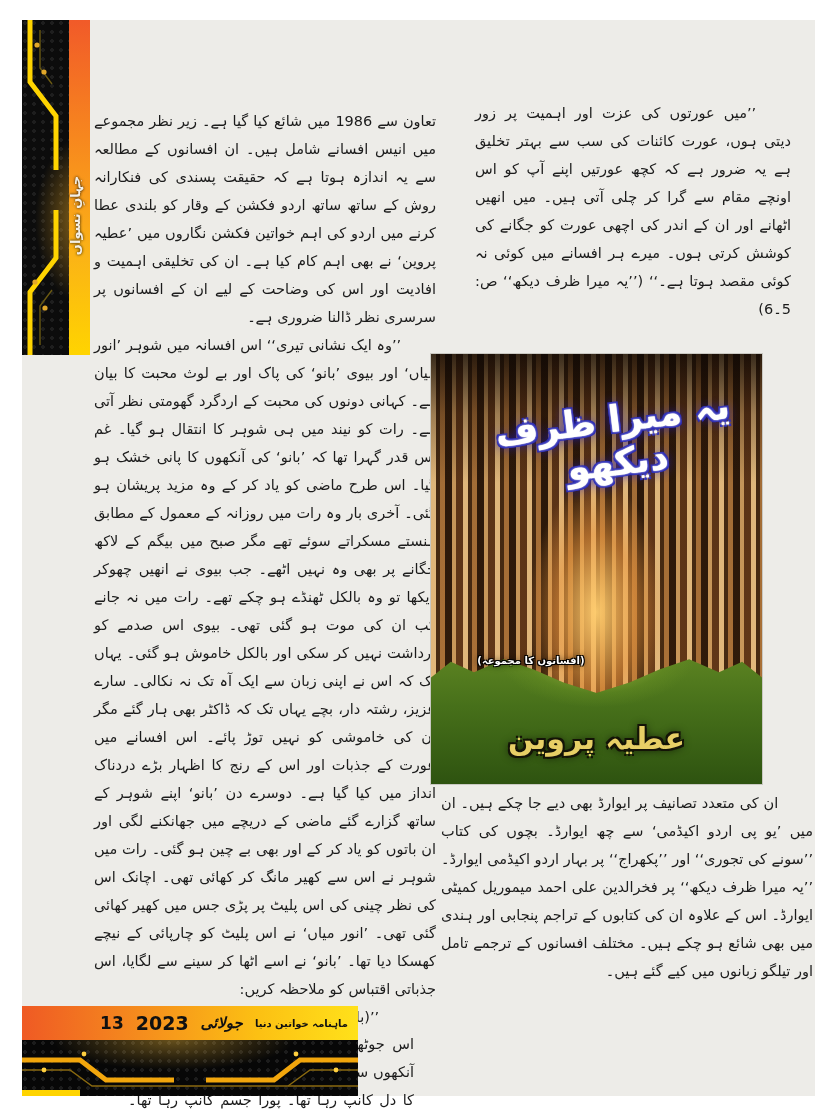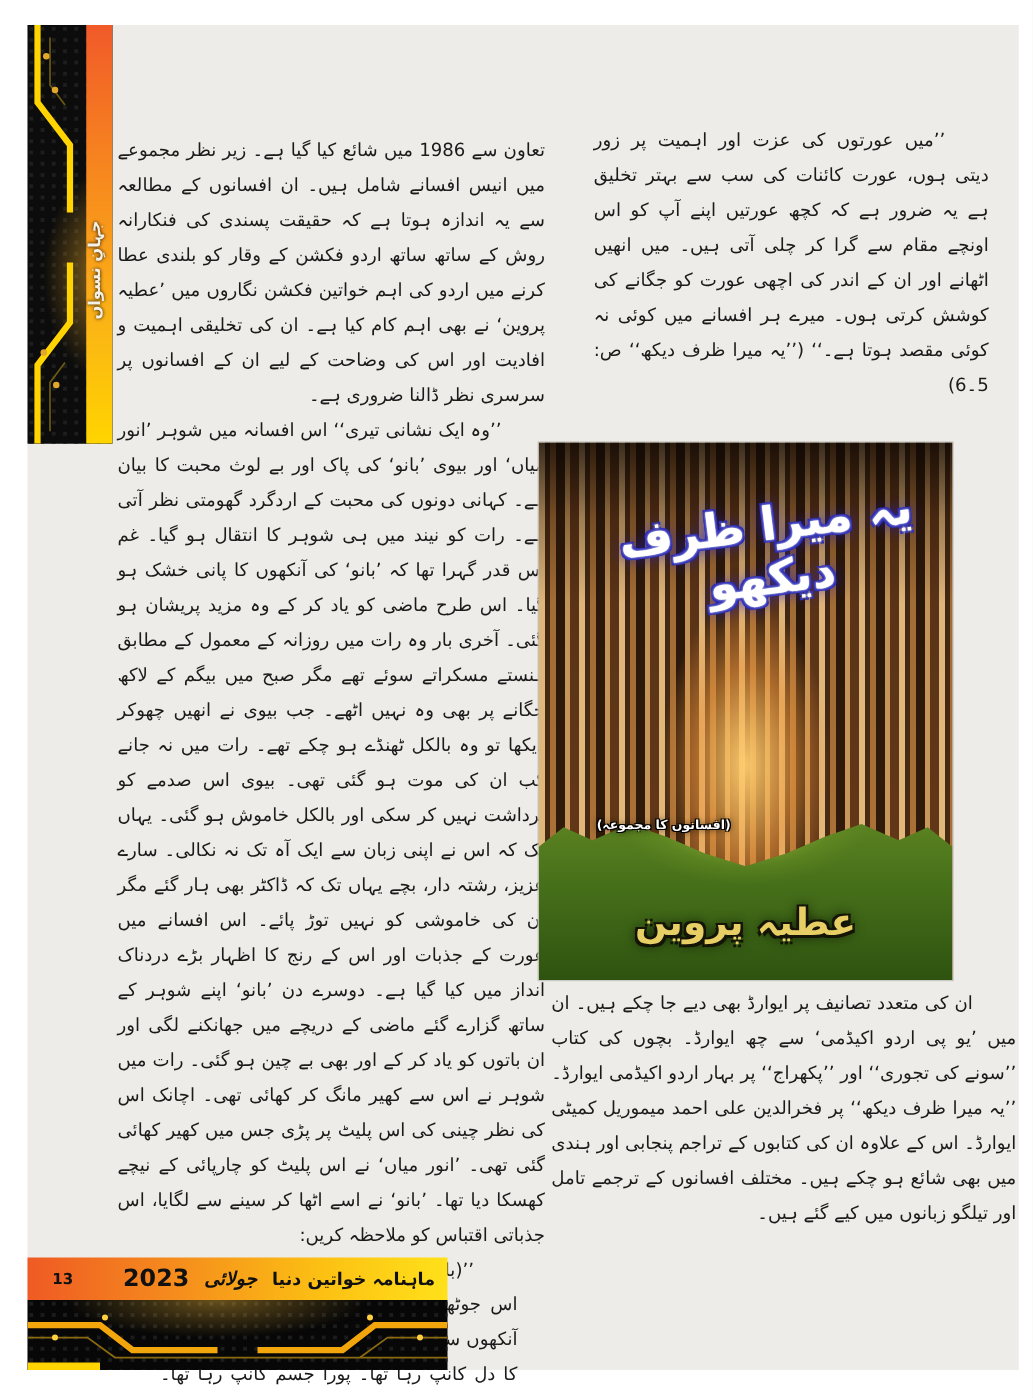--- a/index.html
+++ b/index.html
@@ -60,24 +60,24 @@
     direction:rtl; font-size:30px; font-weight:bold; color:#e7cf66;
     text-shadow:2px 2px 0 #141407, -2px -2px 0 #141407, 2px -2px 0 #141407,
       -2px 2px 0 #141407, 0 0 10px #000; }
 
   
   .footer { position:absolute; left:0; top:986px; width:336px; height:90px; }
   .footer-strip { position:absolute; left:0; top:0; width:100%; height:34px;
     background:linear-gradient(90deg,#ef5a24 0%, #f58c1d 35%, #fcc013 70%, #ffe11a 100%);
     display:flex; align-items:center; direction:rtl; padding:0 10px; gap:12px;
     color:#111; font-weight:bold; }
-  .footer-strip .mag { font-size:14px; }
+  .footer-strip .mag { font-size:10px; }
   .footer-strip .month { font-size:15px;font-style:italic; }
   .footer-strip .year { font-size:19px; }
-  .footer-strip .pagenum { font-size:12px; margin-right:28px; }
+  .footer-strip .pagenum { font-size:17px; }
   .footer-circuit { position:absolute; left:0; top:34px; width:100%; height:56px;
     background:
       radial-gradient(ellipse 60% 90% at 45% 0%, rgba(255,196,60,.38), transparent 60%),
       radial-gradient(circle at 3px 3px, #1c1c1c 1.6px, transparent 1.7px),
       #070707;
     background-size:auto, 9px 9px, auto; }
   .footer-circuit svg { position:absolute; left:0; top:0; }
 
   .noselect { user-select:none; }
 </style>

